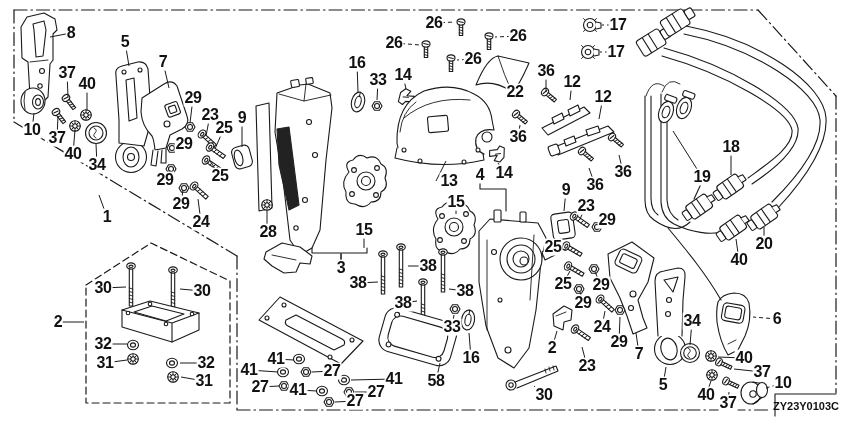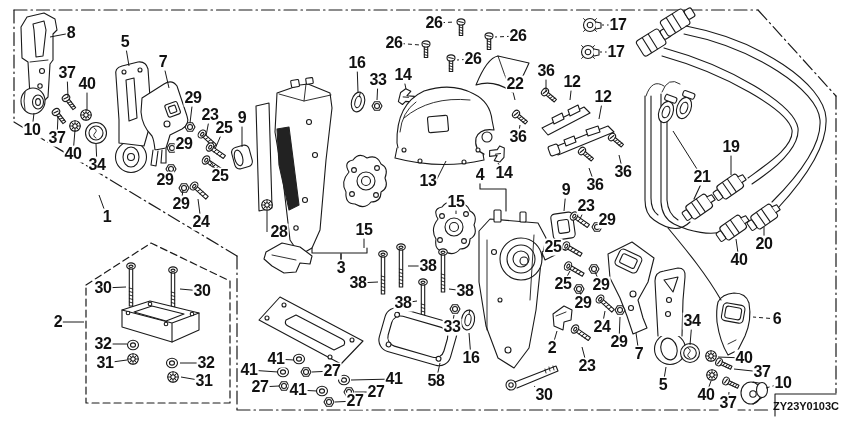--- a/index.html
+++ b/index.html
@@ -510,52 +510,52 @@
       <div class="callout" style="left: 32px; top: 130px;">10</div>
       <div class="callout" style="left: 57px; top: 138px;">37</div>
       <div class="callout" style="left: 73px; top: 154px;">40</div>
       <div class="callout" style="left: 97px; top: 165px;">34</div>
       <div class="callout" style="left: 184px; top: 144px;">29</div>
       <div class="callout" style="left: 220px; top: 176px;">25</div>
       <div class="callout" style="left: 165px; top: 180px;">29</div>
       <div class="callout" style="left: 181px; top: 204px;">29</div>
       <div class="callout" style="left: 201px; top: 222px;">24</div>
       <div class="callout" style="left: 107px; top: 217px;">1</div>
-      <div class="callout" style="left: 279px; top: 232px;">28</div>
+      <div class="callout" style="left: 268px; top: 232px;">28</div>
       <div class="callout" style="left: 357px; top: 63px;">16</div>
       <div class="callout" style="left: 378px; top: 80px;">33</div>
       <div class="callout" style="left: 403px; top: 75px;">14</div>
       <div class="callout" style="left: 394px; top: 43px;">26</div>
       <div class="callout" style="left: 434px; top: 23px;">26</div>
       <div class="callout" style="left: 518px; top: 36px;">26</div>
       <div class="callout" style="left: 473px; top: 59px;">26</div>
-      <div class="callout" style="left: 428px; top: 181px;">13</div>
-      <div class="callout" style="left: 515px; top: 84px;">22</div>
+      <div class="callout" style="left: 449px; top: 181px;">13</div>
+      <div class="callout" style="left: 515px; top: 92px;">22</div>
       <div class="callout" style="left: 546px; top: 71px;">36</div>
       <div class="callout" style="left: 518px; top: 137px;">36</div>
       <div class="callout" style="left: 572px; top: 82px;">12</div>
       <div class="callout" style="left: 603px; top: 97px;">12</div>
       <div class="callout" style="left: 341px; top: 268px;">3</div>
       <div class="callout" style="left: 364px; top: 230px;">15</div>
       <div class="callout" style="left: 480px; top: 175px;">4</div>
       <div class="callout" style="left: 504px; top: 173px;">14</div>
       <div class="callout" style="left: 456px; top: 202px;">15</div>
       <div class="callout" style="left: 566px; top: 190px;">9</div>
       <div class="callout" style="left: 586px; top: 206px;">23</div>
       <div class="callout" style="left: 607px; top: 220px;">29</div>
       <div class="callout" style="left: 553px; top: 247px;">25</div>
       <div class="callout" style="left: 563px; top: 284px;">25</div>
       <div class="callout" style="left: 601px; top: 285px;">29</div>
       <div class="callout" style="left: 583px; top: 303px;">29</div>
       <div class="callout" style="left: 595px; top: 185px;">36</div>
       <div class="callout" style="left: 623px; top: 172px;">36</div>
       <div class="callout" style="left: 618px; top: 25px;">17</div>
       <div class="callout" style="left: 616px; top: 52px;">17</div>
-      <div class="callout" style="left: 731px; top: 147px;">19</div>
-      <div class="callout" style="left: 702px; top: 177px;">21</div>
+      <div class="callout" style="left: 731px; top: 147px;">18</div>
+      <div class="callout" style="left: 702px; top: 177px;">19</div>
       <div class="callout" style="left: 764px; top: 244px;">20</div>
       <div class="callout" style="left: 739px; top: 260px;">40</div>
       <div class="callout" style="left: 602px; top: 327px;">24</div>
       <div class="callout" style="left: 619px; top: 342px;">29</div>
       <div class="callout" style="left: 587px; top: 366px;">23</div>
       <div class="callout" style="left: 639px; top: 354px;">7</div>
       <div class="callout" style="left: 663px; top: 385px;">5</div>
       <div class="callout" style="left: 692px; top: 321px;">34</div>
       <div class="callout" style="left: 777px; top: 319px;">6</div>
       <div class="callout" style="left: 744px; top: 358px;">40</div>

